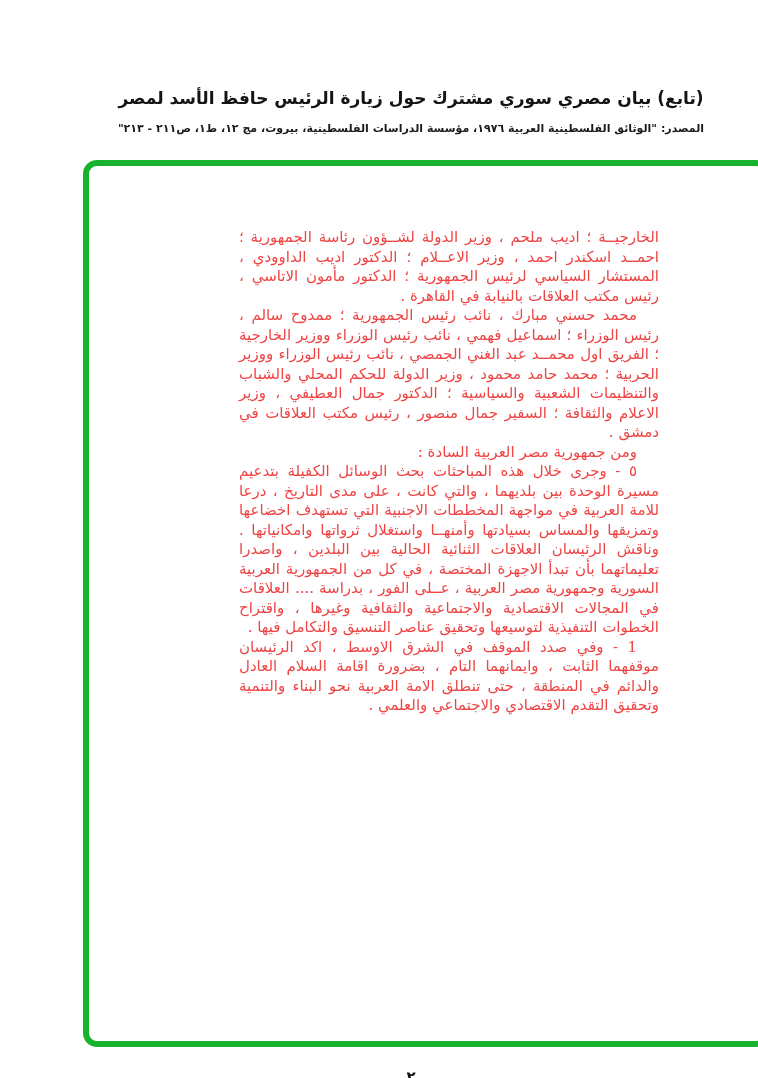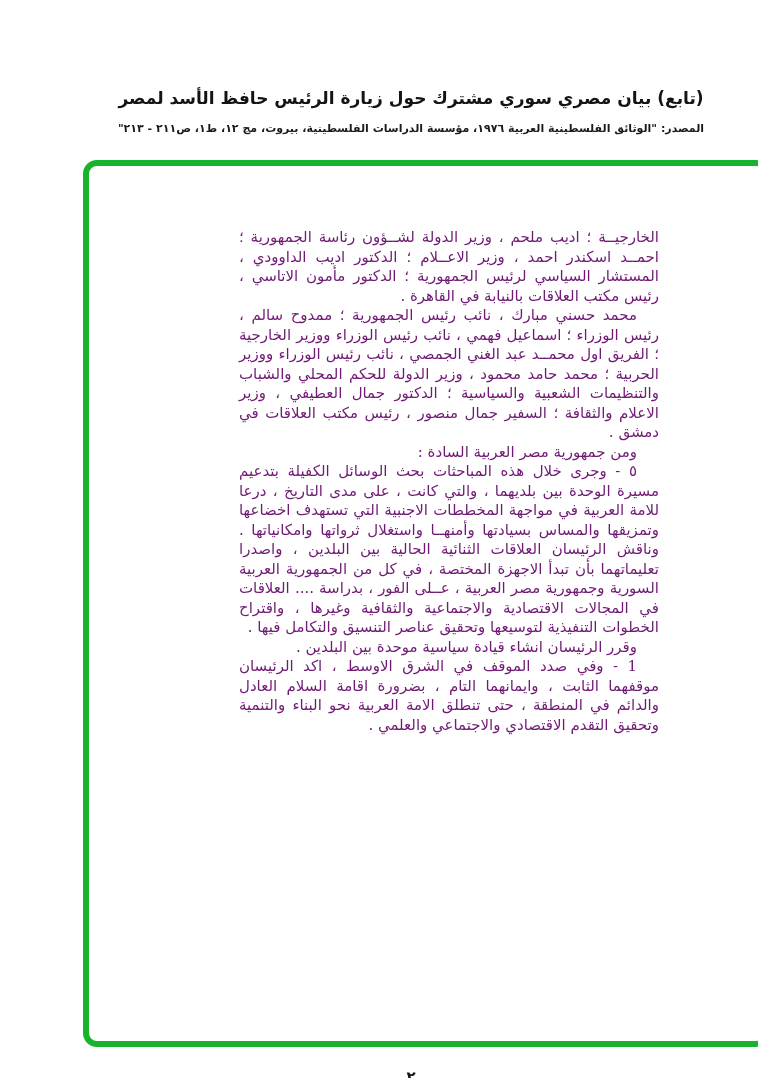--- a/index.html
+++ b/index.html
@@ -47,21 +47,21 @@
   .text-column {
     position: absolute;
     left: 191px;
     top: 180px;
     width: 420px;
     direction: rtl;
     text-align: justify;
     font-family: "DejaVu Serif", "DejaVu Sans", serif;
     font-size: 15px;
     line-height: 19.5px;
-    color: #701a75;
+    color: #ef4444;
   }
   .para { margin: 0; }
   .para.indent { text-indent: 22px; }
   .page-number {
     position: absolute;
     top: 1020px;
     left: 0;
     right: 0;
     text-align: center;
     direction: rtl;
@@ -76,17 +76,16 @@
 
 <div class="doc-source">المصدر: "الوثائق الفلسطينية العربية ١٩٧٦، مؤسسة الدراسات الفلسطينية، بيروت، مج ١٢، ط١، ص٢١١ - ٢١٣"</div>
 
 <div class="doc-frame"></div>
 
 <div class="text-column">
     <p class="para">الخارجيــة ؛ اديب ملحم ، وزير الدولة لشــؤون رئاسة الجمهورية ؛ احمــد اسكندر احمد ، وزير الاعــلام ؛ الدكتور اديب الداوودي ، المستشار السياسي لرئيس الجمهورية ؛ الدكتور مأمون الاتاسي ، رئيس مكتب العلاقات بالنيابة في القاهرة .</p>
     <p class="para indent">محمد حسني مبارك ، نائب رئيس الجمهورية ؛ ممدوح سالم ، رئيس الوزراء ؛ اسماعيل فهمي ، نائب رئيس الوزراء ووزير الخارجية ؛ الفريق اول محمــد عبد الغني الجمصي ، نائب رئيس الوزراء ووزير الحربية ؛ محمد حامد محمود ، وزير الدولة للحكم المحلي والشباب والتنظيمات الشعبية والسياسية ؛ الدكتور جمال العطيفي ، وزير الاعلام والثقافة ؛ السفير جمال منصور ، رئيس مكتب العلاقات في دمشق .</p>
     <p class="para indent">ومن جمهورية مصر العربية السادة :</p>
     <p class="para indent">٥ - وجرى خلال هذه المباحثات بحث الوسائل الكفيلة بتدعيم مسيرة الوحدة بين بلديهما ، والتي كانت ، على مدى التاريخ ، درعا للامة العربية في مواجهة المخططات الاجنبية التي تستهدف اخضاعها وتمزيقها والمساس بسيادتها وأمنهــا واستغلال ثرواتها وامكانياتها . وناقش الرئيسان العلاقات الثنائية الحالية بين البلدين ، واصدرا تعليماتهما بأن تبدأ الاجهزة المختصة ، في كل من الجمهورية العربية السورية وجمهورية مصر العربية ، عــلى الفور ، بدراسة .... العلاقات في المجالات الاقتصادية والاجتماعية والثقافية وغيرها ، واقتراح الخطوات التنفيذية لتوسيعها وتحقيق عناصر التنسيق والتكامل فيها .</p>
-    <p class="para indent">وقرر الرئيسان انشاء قيادة سياسية موحدة بين البلدين .</p>
     <p class="para indent">1 - وفي صدد الموقف في الشرق الاوسط ، اكد الرئيسان موقفهما الثابت ، وايمانهما التام ، بضرورة اقامة السلام العادل والدائم في المنطقة ، حتى تنطلق الامة العربية نحو البناء والتنمية وتحقيق التقدم الاقتصادي والاجتماعي والعلمي .</p>
   </div>
 
 <div class="page-number">٢</div>
 
 </body></html>

